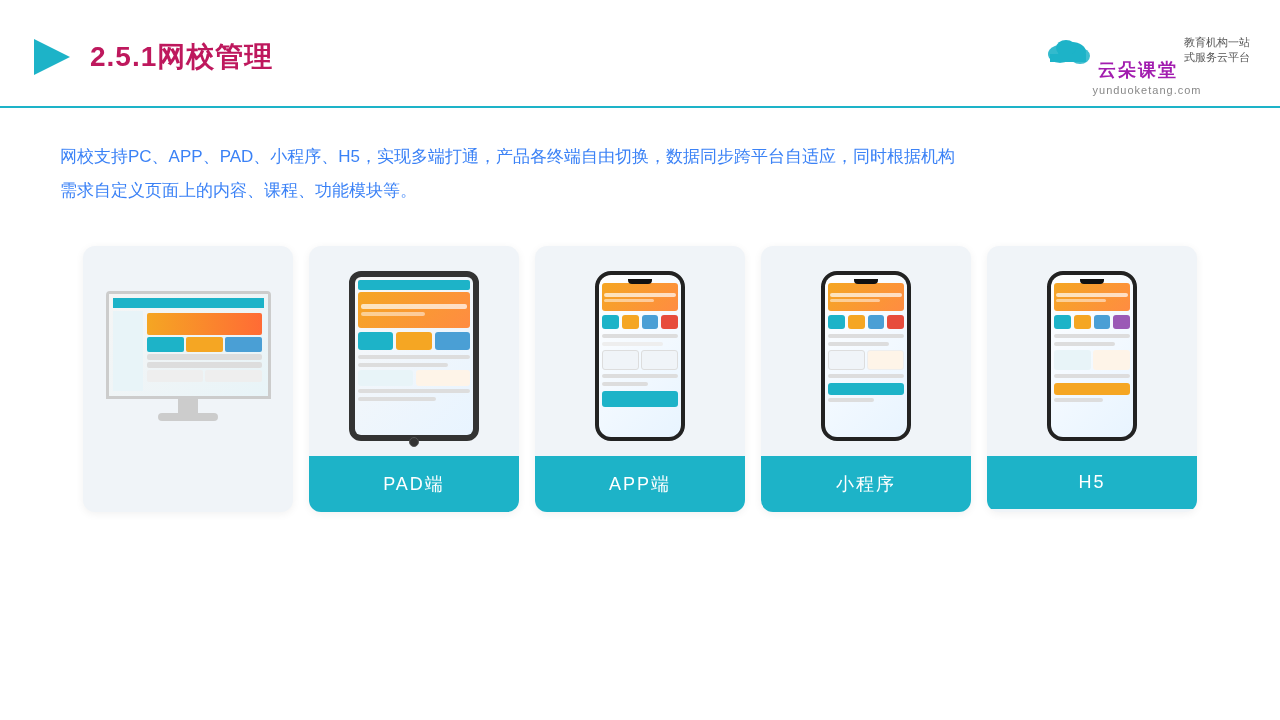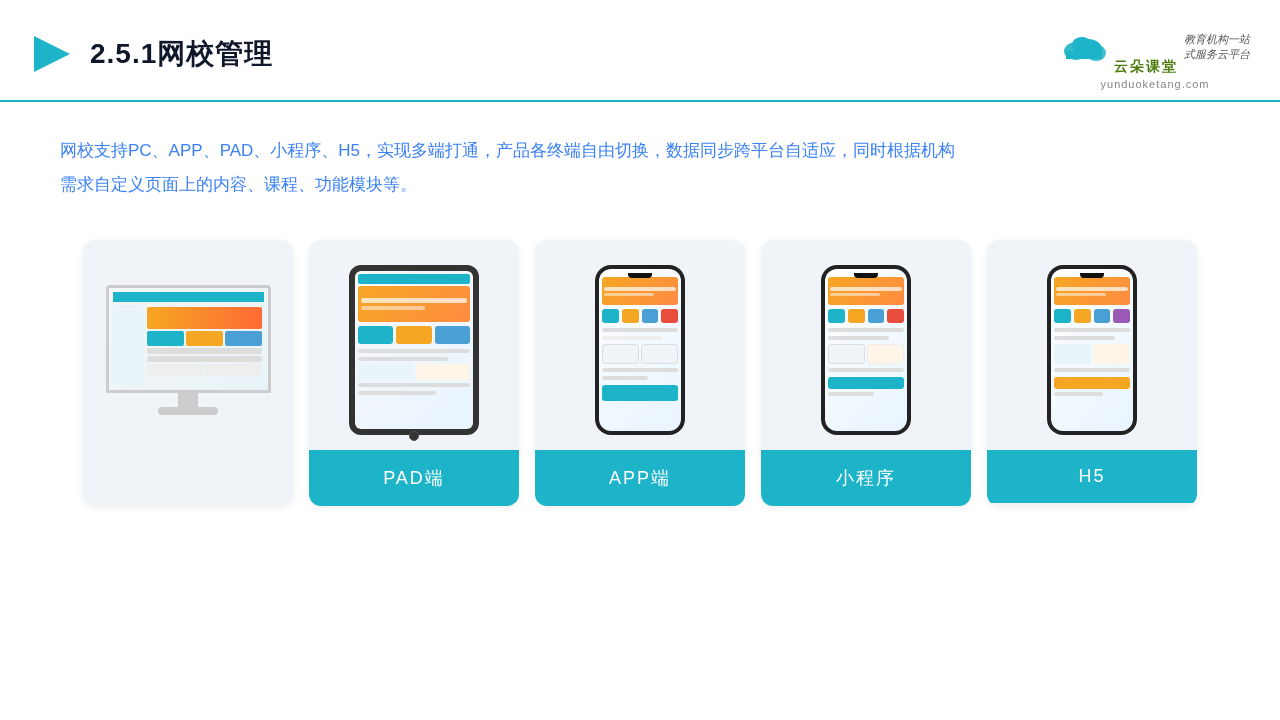--- a/index.html
+++ b/index.html
@@ -25,55 +25,54 @@
       align-items: center;
       gap: 16px;
     }
     .play-icon {
       width: 44px;
       height: 44px;
     }
     .page-title {
       font-size: 28px;
       font-weight: bold;
-      color: #0f172a;
+      color: #be185d;
       letter-spacing: 1px;
     }
     .logo-area {
       display: flex;
       flex-direction: column;
       align-items: center;
       gap: 2px;
     }
     .logo-cloud {
       display: flex;
       align-items: center;
       gap: 6px;
     }
     .cloud-icon {
       width: 48px;
       height: 32px;
     }
     .logo-text-main {
-      font-size: 14px;
+      font-size: 18px;
       font-weight: bold;
-      color: #4d7c0f;
+      color: #a21caf;
       letter-spacing: 2px;
       margin-top: 40px;
     }
     .logo-url {
       font-size: 11px;
       color: #888;
       letter-spacing: 1px;
     }
     .logo-slogan {
       font-size: 11px;
       color: #555;
       text-align: left;
-      font-style: italic;
     }
 
     
     .description {
       padding: 32px 60px 10px 60px;
       font-size: 17px;
       color: #3b82f6;
       line-height: 2.0;
     }
 

